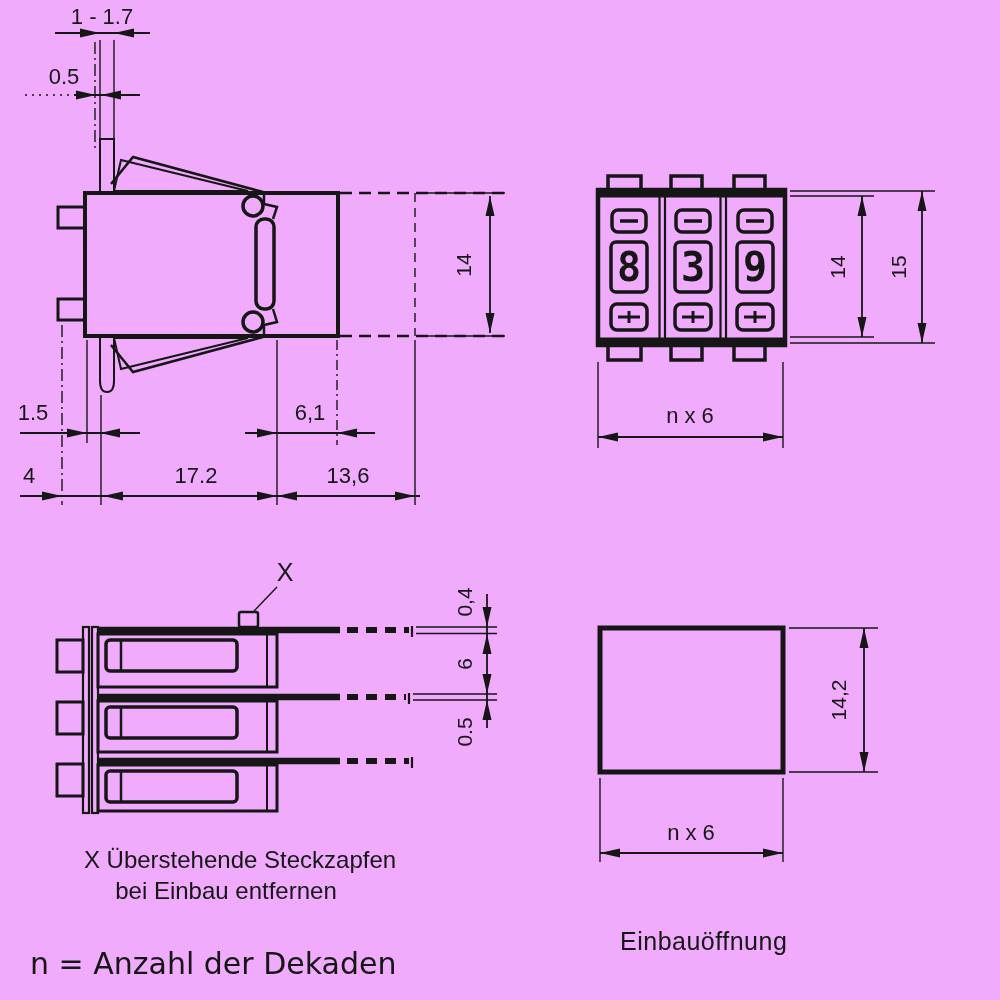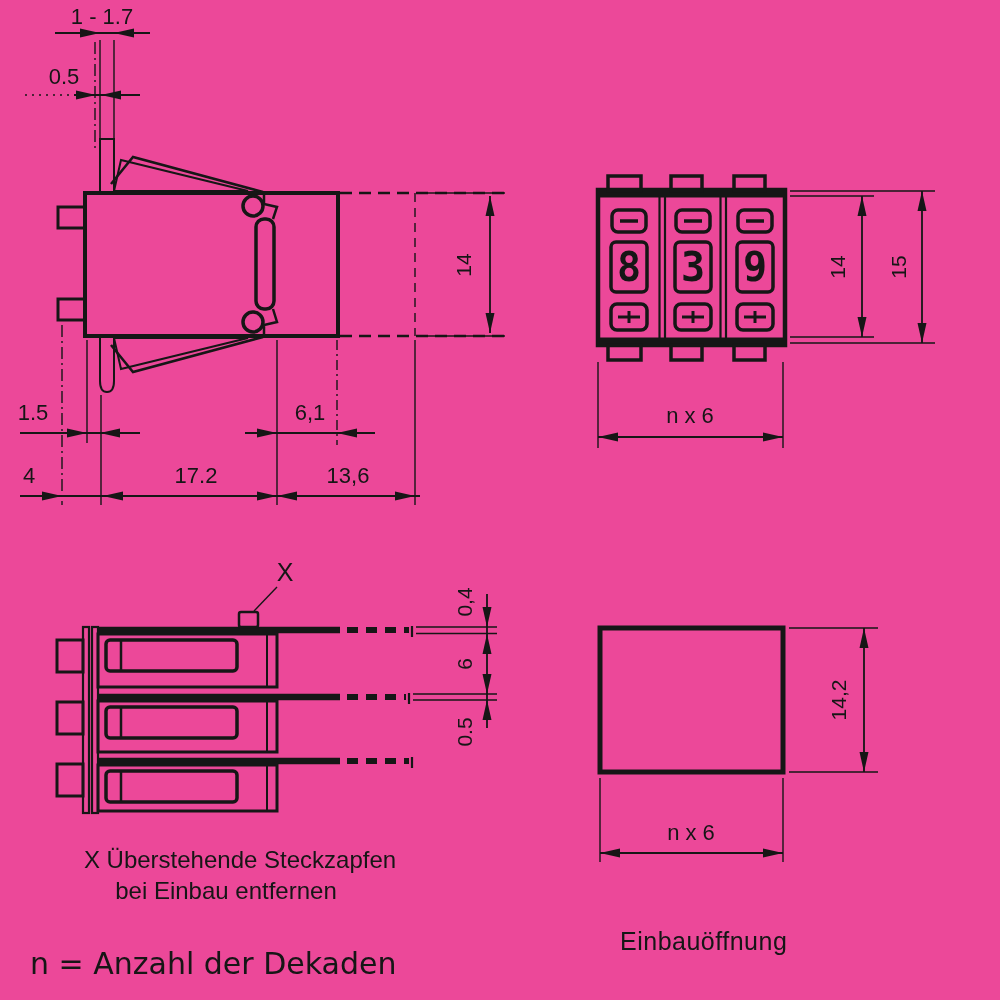--- a/index.html
+++ b/index.html
@@ -1,17 +1,17 @@
 <!DOCTYPE html>
 <html><head>
 <meta charset="utf-8">
 <style>
   html,body { margin:0; padding:0; background:#e8e8e8; }
   .sheet {
-    width:1000px; height:1000px; background:#ec4899; position:relative;
+    width:1000px; height:1000px; background:#f0abfc; position:relative;
     font-family:"Liberation Sans", sans-serif;
   }
   svg { display:block; }
   svg text {
     fill:#161616;
     font-family:"Liberation Sans", sans-serif;
     font-size:22px;
   }
   svg text.rot { font-size:21px; }
   svg text.note { font-size:24px; }

